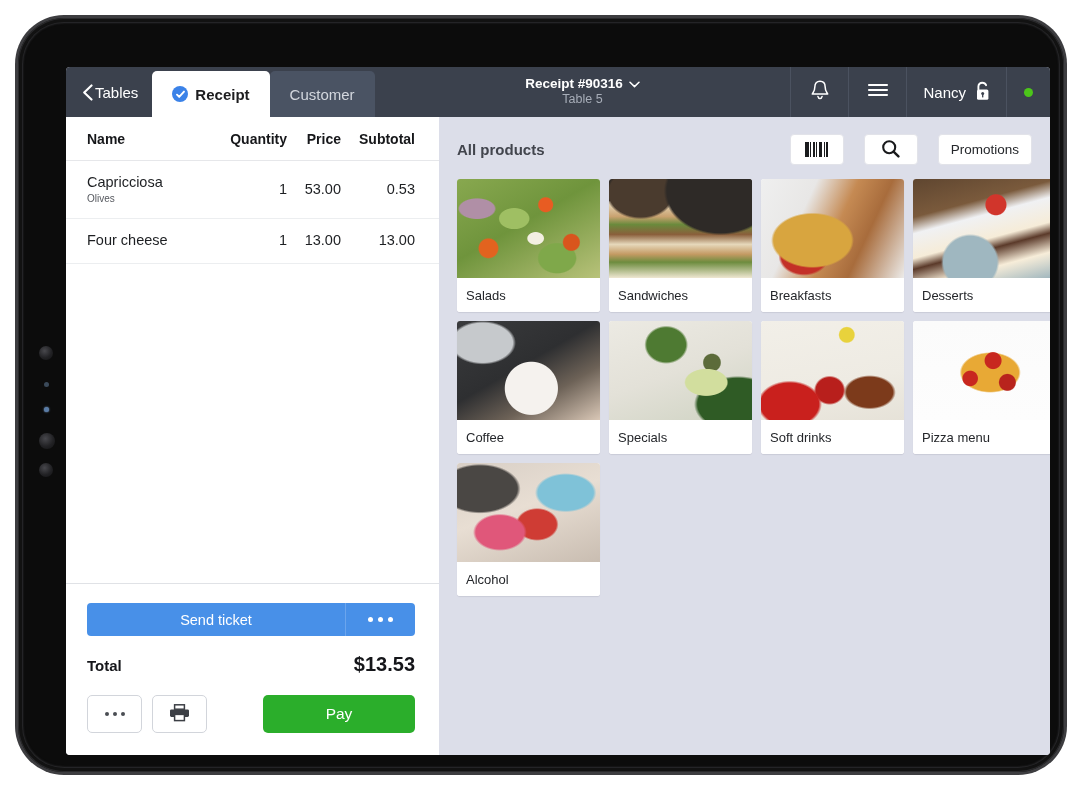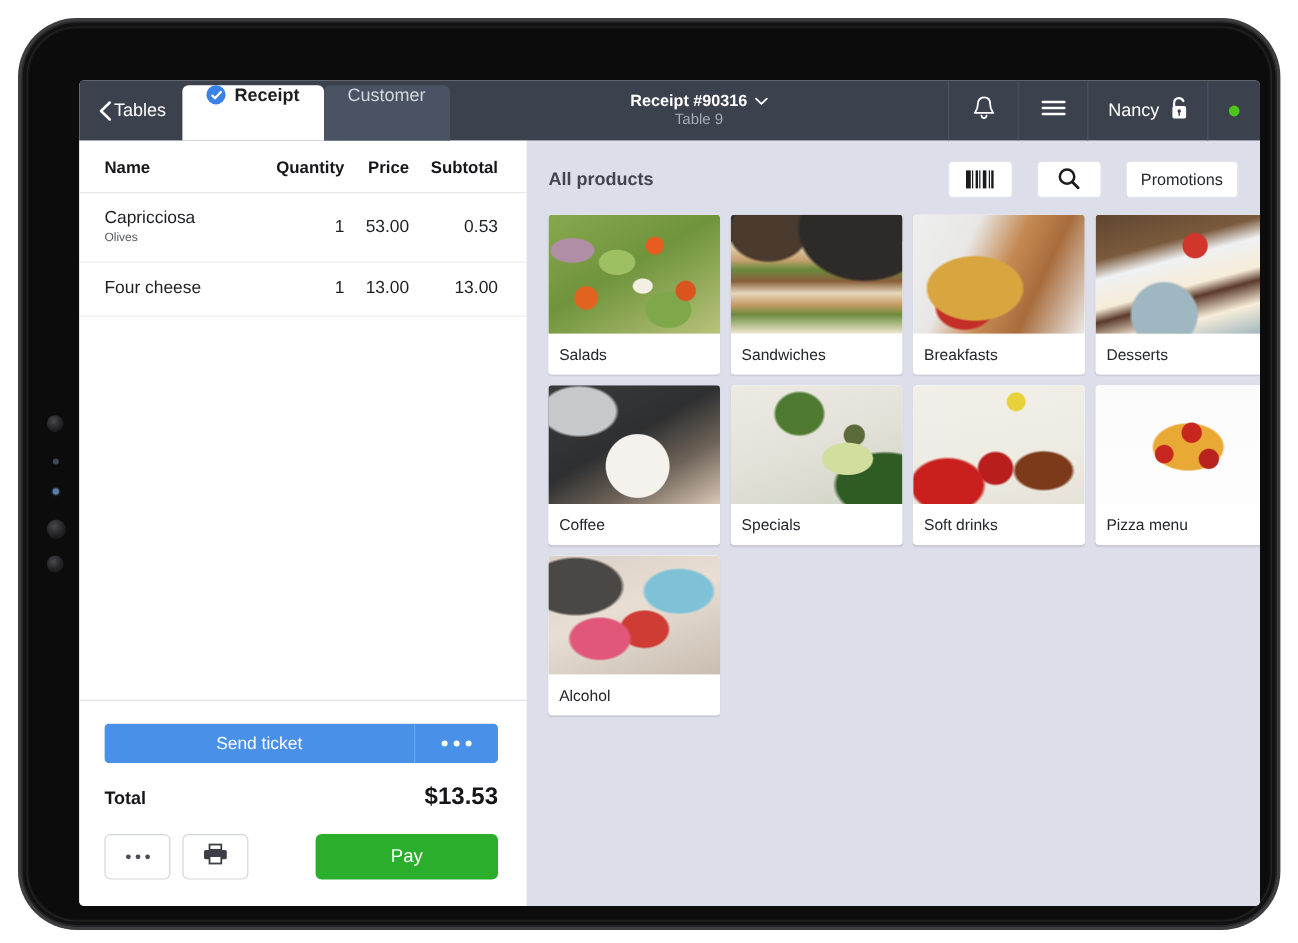--- a/index.html
+++ b/index.html
@@ -115,20 +115,21 @@
   .chev-left {
     width: 0; height: 0;
     display: inline-block;
     position: relative;
     width: 11px; height: 16px;
   }
   .chev-left svg { display:block; }
 
   .tab {
     display: flex;
+    align-items: center;
     gap: 7px;
     padding: 0 20px;
     font-size: 15px;
     cursor: pointer;
     align-self: stretch;
   }
   .tab.active {
     background: #ffffff;
     color: #1d1d1f;
     font-weight: bold;
@@ -502,21 +503,21 @@
 
         <div class="topbar-center">
           <div class="receipt-title">
             <span>Receipt #90316</span>
             <span>
               <svg width="11" height="7" viewBox="0 0 11 7">
                 <path d="M1 1.2 L5.5 5.6 L10 1.2" fill="none" stroke="#ffffff" stroke-width="1.5" stroke-linecap="round" stroke-linejoin="round"></path>
               </svg>
             </span>
           </div>
-          <div class="receipt-sub">Table 9</div>
+          <div class="receipt-sub">Table 5</div>
         </div>
 
         <div class="topbar-icon">
           <span>
             <svg width="20" height="22" viewBox="0 0 20 22">
               <path d="M10 2.2 C6.6 2.2 4.9 4.6 4.9 7.6 C4.9 12 3.2 13.4 2.3 15 H17.7
                        C16.8 13.4 15.1 12 15.1 7.6 C15.1 4.6 13.4 2.2 10 2.2 Z" fill="none" stroke="#ffffff" stroke-width="1.5" stroke-linejoin="round" stroke-linecap="round"></path>
               <path d="M7.9 17.4 C8.2 18.8 9 19.5 10 19.5 C11 19.5 11.8 18.8 12.1 17.4" fill="none" stroke="#ffffff" stroke-width="1.5" stroke-linecap="round"></path>
             </svg>
           </span>

